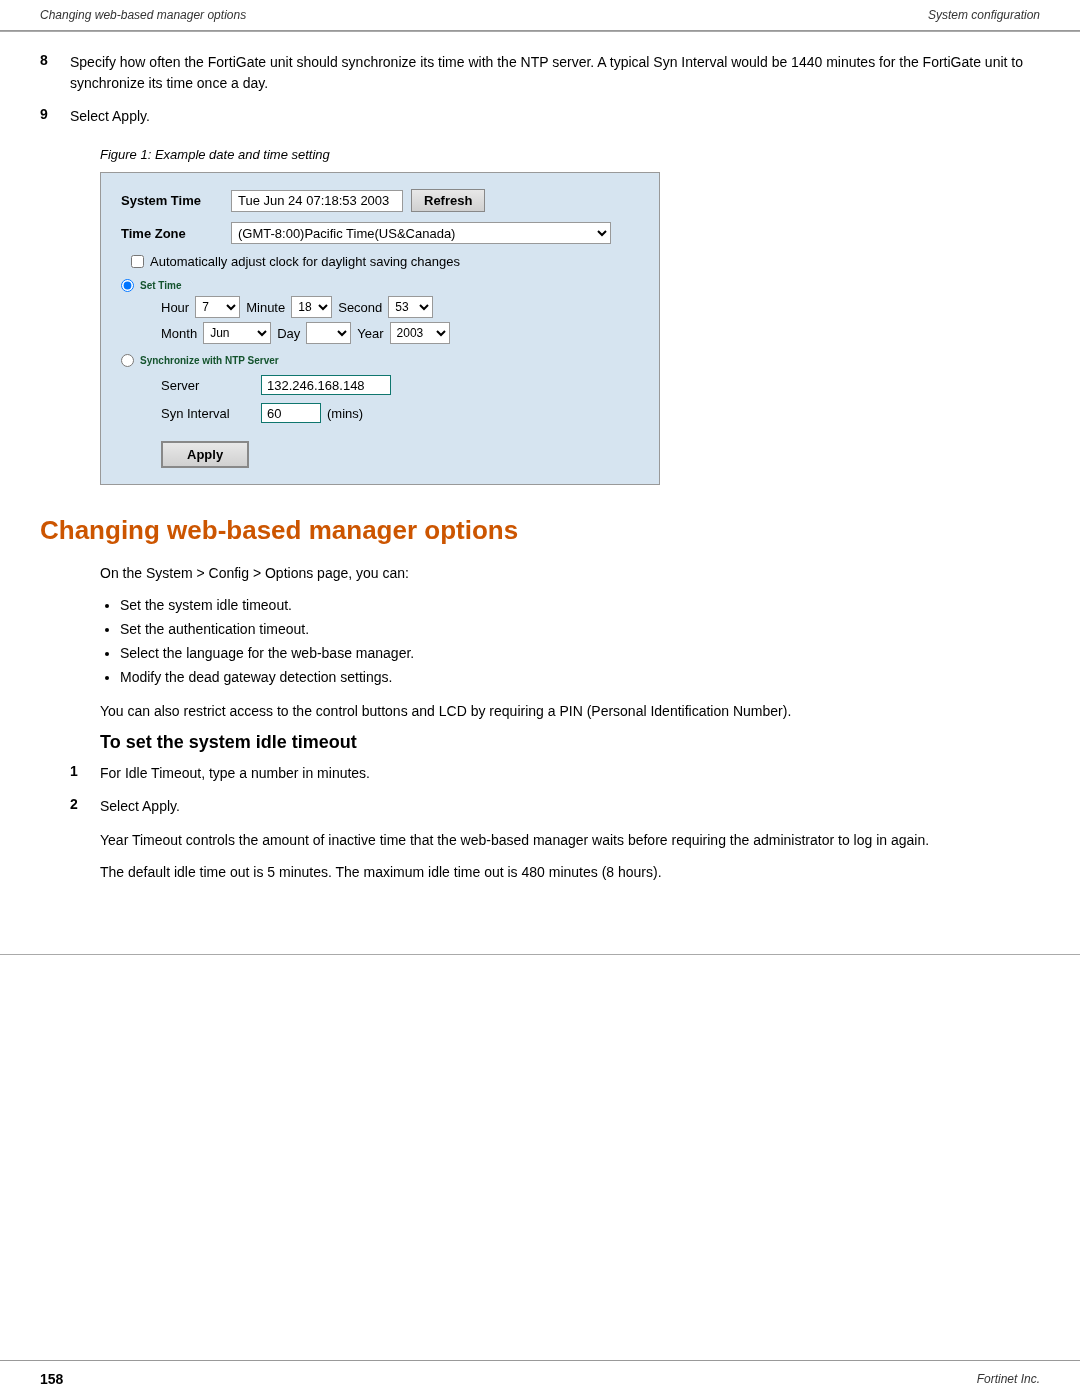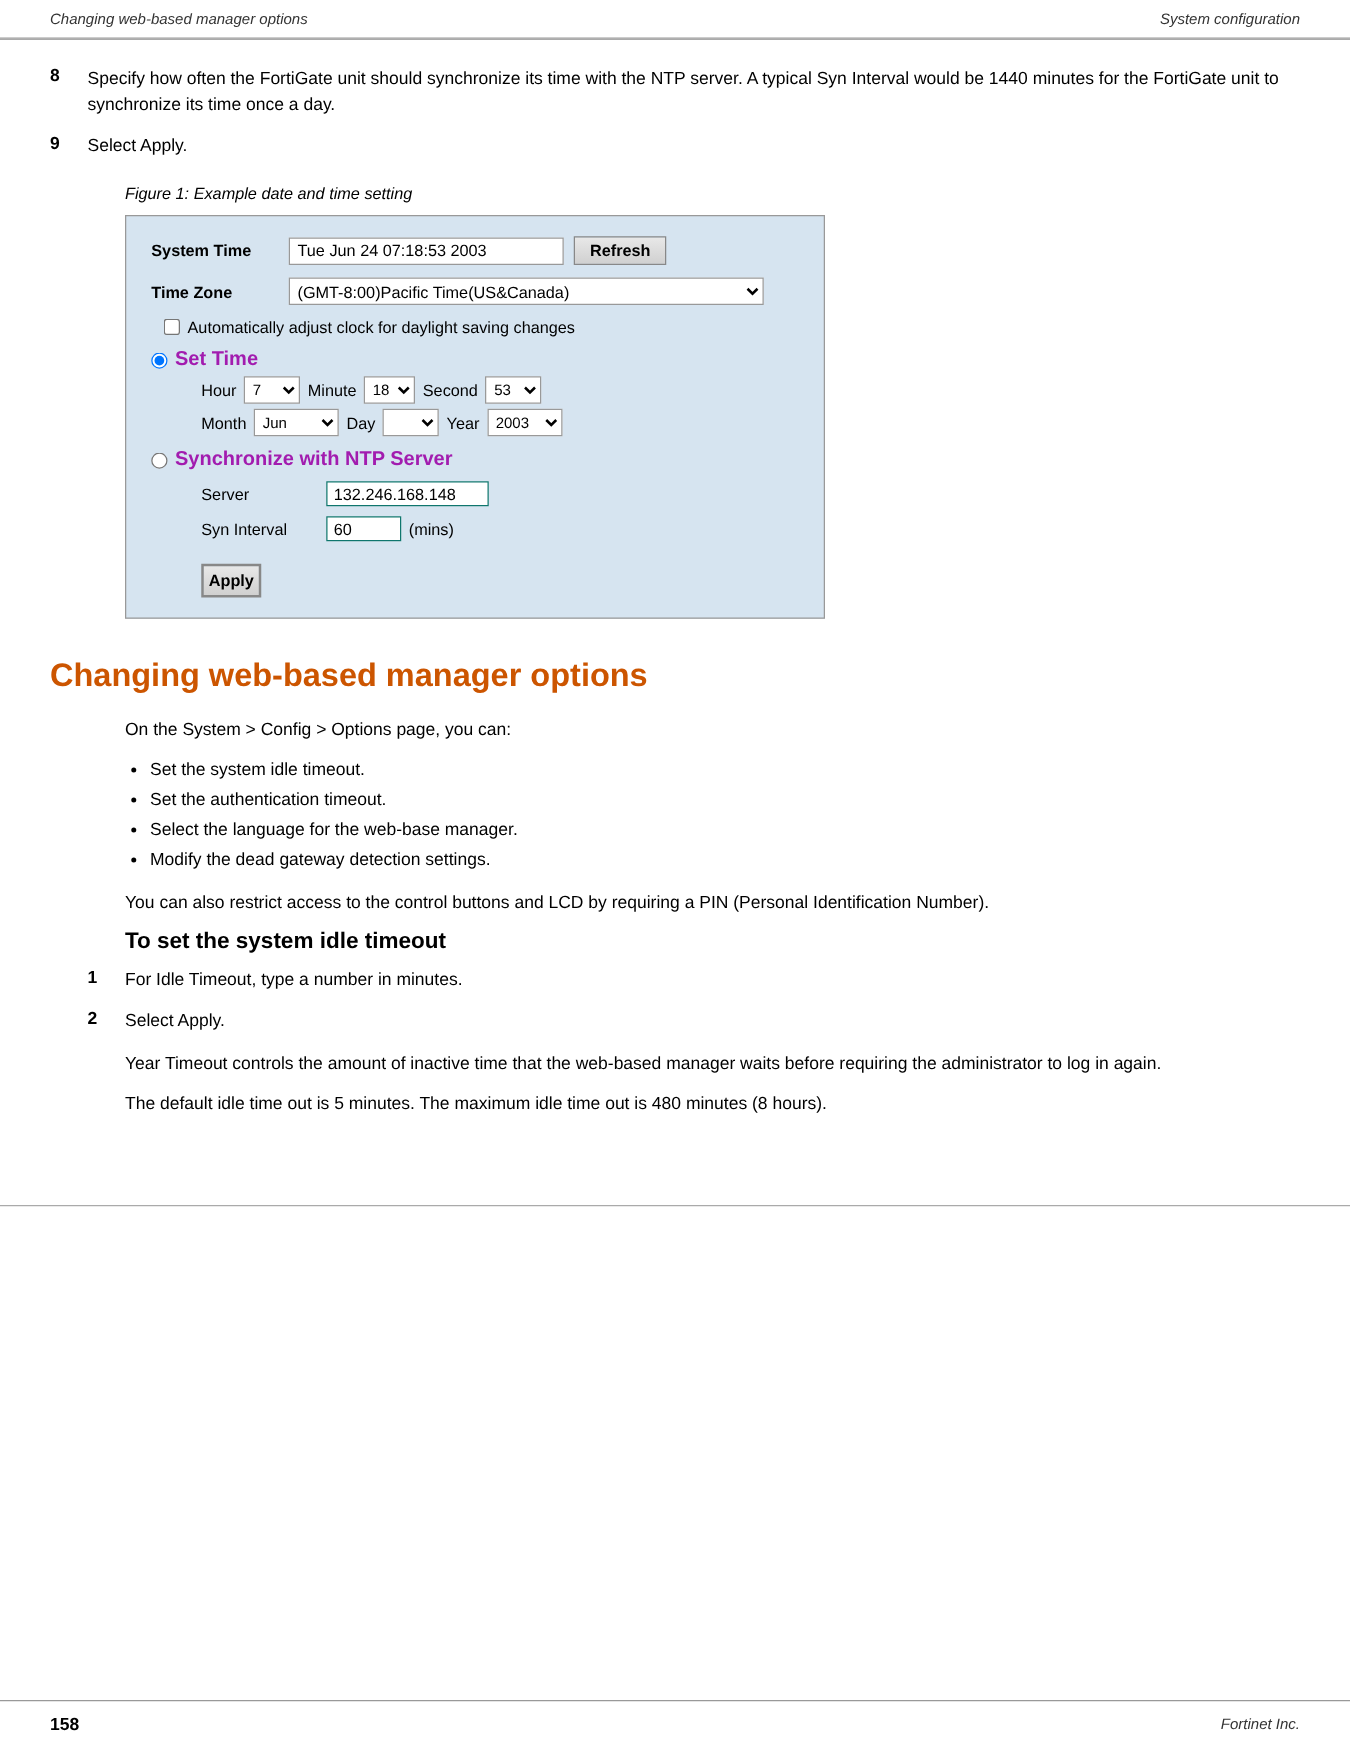--- a/index.html
+++ b/index.html
@@ -136,22 +136,22 @@
     }
     .ui-checkbox-label {
       font-size: 13px;
     }
 
     .radio-section {
       margin-bottom: 10px;
     }
     .radio-label {
       font-weight: bold;
-      font-size: 16px;
-      color: #a21caf;
+      font-size: 10px;
+      color: #14532d;
     }
     .time-field-label {
       font-size: 13px;
     }
     .time-select {
       border: 1px solid #999;
       background: #fff;
       font-size: 12px;
       height: 22px;
       padding: 0 2px;
@@ -180,21 +180,21 @@
     .ntp-unit {
       font-size: 13px;
       margin-left: 6px;
     }
 
     .apply-btn {
       background: linear-gradient(to bottom, #e8e8e8, #d0d0d0);
       border: 2px solid #888;
       font-weight: bold;
       font-size: 13px;
-      padding: 4px 4px;
+      padding: 4px 24px;
       cursor: pointer;
       margin-top: 8px;
     }
 
     
     .section-heading {
       color: #cc5500;
       font-size: 26px;
       font-weight: bold;
       margin: 30px 0 16px 0;
@@ -260,21 +260,21 @@
   <div class="figure-container">
     <div class="figure-caption">
       <span>Figure 1:</span><span>  Example date and time setting</span>
     </div>
 
     <div class="ui-panel">
 
       
       <div class="ui-row">
         <div class="ui-label">System Time</div>
-        <input class="ui-input-text" type="text" style="width: 220px;" value="Tue Jun 24 07:18:53 2003">
+        <input class="ui-input-text" type="text" style="width: 172px;" value="Tue Jun 24 07:18:53 2003">
         <button class="ui-button-refresh">Refresh</button>
       </div>
 
       
       <div class="ui-row">
         <div class="ui-label">Time Zone</div>
         <select class="ui-select" style="width:380px;">
           <option>(GMT-8:00)Pacific Time(US&amp;Canada)</option>
         </select>
       </div>

